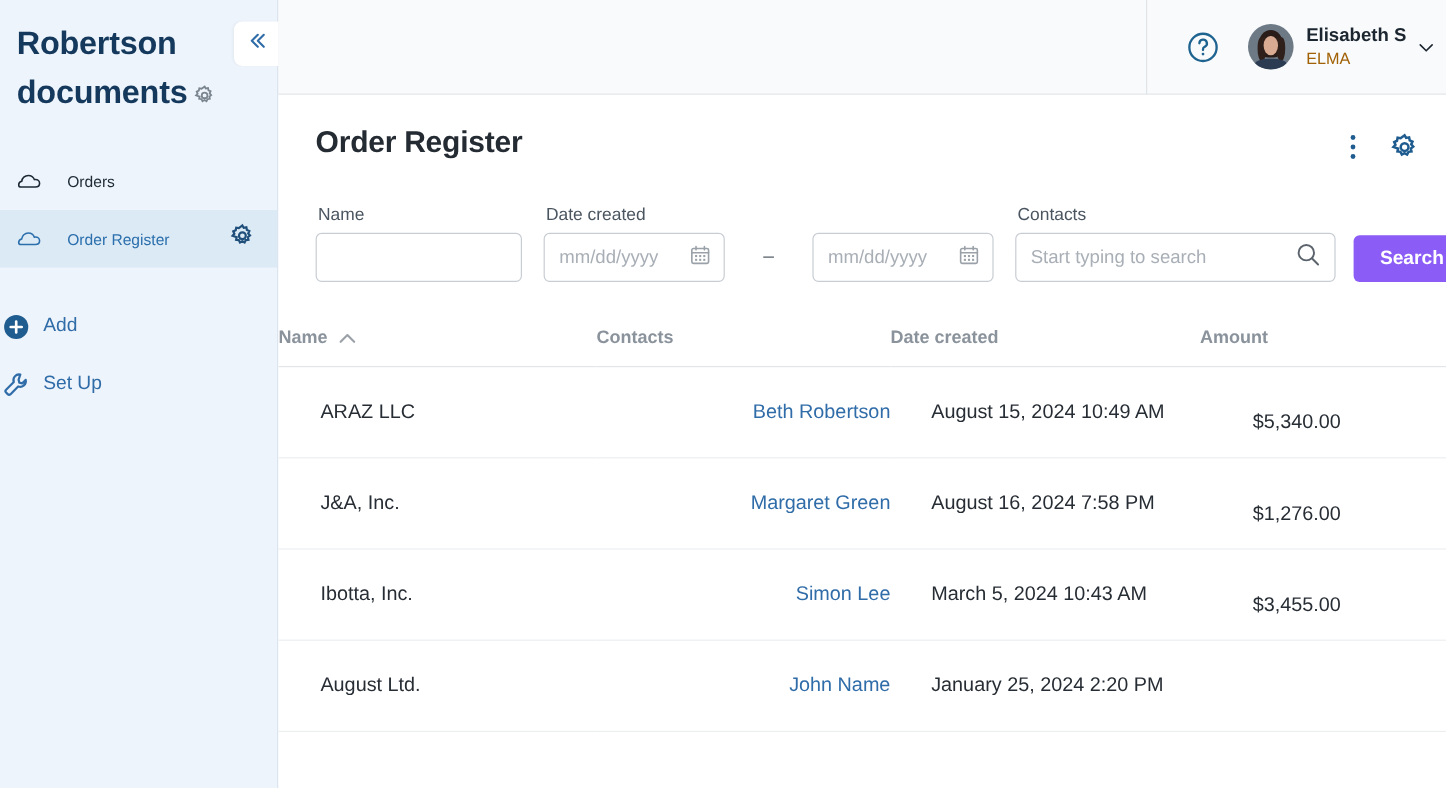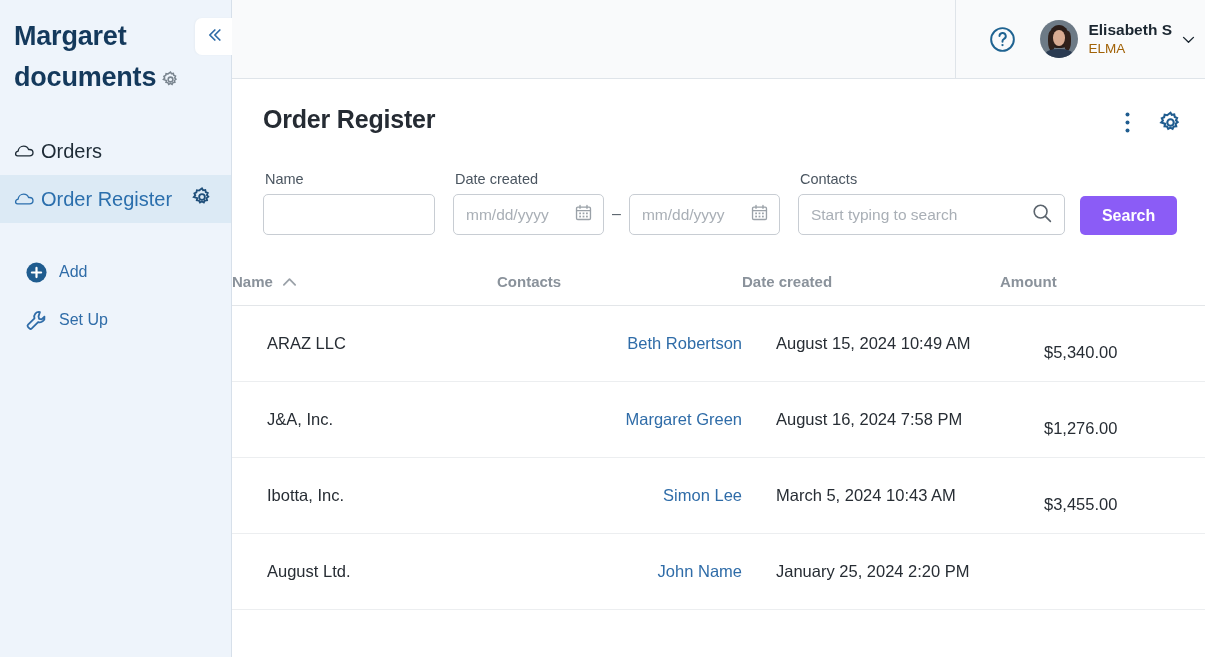--- a/index.html
+++ b/index.html
@@ -49,31 +49,31 @@
   .nav-list { margin-top: 26px; }
   .nav-item {
     height: 48px;
     display: flex; align-items: center;
     padding: 0 14px 0 14px;
     cursor: pointer;
     position: relative;
   }
   .nav-item .nav-ico { width: 26px; display:flex; align-items:center; }
   .nav-item .nav-label {
-    font-size: 20px; color: #2f6ca8; margin-left: 1px;
+    font-size: 13px; color: #2f6ca8; margin-left: 16px;
   }
   .nav-item.plain .nav-label { color: #1e2b36; }
   .nav-item.active { background: #dceaf5; }
   .nav-item.active .nav-label { color: #2b6fad; font-weight: normal; }
   .nav-item .trail-gear { position: absolute; right: 18px; top: 50%; transform: translateY(-50%); }
 
   .nav-actions { margin-top: 25px; }
   .action-item {
     height: 48px; display: flex; align-items: center;
-    padding-left: 25px; cursor: pointer;
+    padding-left: 2px; cursor: pointer;
   }
   .action-item .act-ico { width: 34px; display:flex; align-items:center; }
   .action-item .act-label { font-size: 16px; color: #2f6ca8; }
 
   
   #right { flex: 1 1 auto; display: flex; flex-direction: column; min-width: 0; }
 
   #topbar {
     height: 79px;
     background: #f9fafb;
@@ -152,21 +152,21 @@
   .field-label {
     font-size: 14.5px; color: #4a5560; margin-bottom: 7px; padding-left: 2px;
   }
   .txt-input {
     width: 172px; height: 41px;
     border: 1px solid #c8cdd3; border-radius: 5px;
     background: #fff; font-size: 15px; color: #222; padding: 0 11px;
     font-family: "Liberation Sans", sans-serif;
     outline: none;
   }
-  .date-group { display: flex; align-items: center; }
+  .date-group { display: flex; align-items: center; gap: 24px; }
   .date-box {
     width: 151px; height: 41px;
     border: 1px solid #c8cdd3; border-radius: 5px;
     background: #fff;
     display: flex; align-items: center;
     padding: 0 10px 0 12px;
     cursor: text;
   }
   .date-box .ph { font-size: 15.5px; color: #a9afb6; flex: 1 1 auto; }
   .date-dash { padding: 0 8px; color: #5b646d; font-size: 16px; padding-bottom: 1px; }
@@ -215,21 +215,21 @@
   th.col-amount, td.col-amount { padding-left: 44px; }
 </style>
 </head>
 <body>
 
 <div id="app">
 
   <div id="sidebar">
     <div class="side-title-wrap">
       <div class="side-title">
-        <span>Margaret documents</span><span class="gear-inline"><svg width="19" height="19" viewBox="0 0 24 24" fill="none" stroke="#7a858f" stroke-width="1.9">
+        <span>Robertson documents</span><span class="gear-inline"><svg width="19" height="19" viewBox="0 0 24 24" fill="none" stroke="#7a858f" stroke-width="1.9">
               <circle cx="12" cy="12" r="3"></circle>
               <path d="M12 2.6l1.2 2.1 2.4-.4.5 2.4 2.2 1-1 2.2 1.6 1.8-1.9 1.5.5 2.4-2.4.3-1.1 2.2-2.1-1.2-2.1 1.2-1.1-2.2-2.4-.3.5-2.4L3.1 12l1.6-1.8-1-2.2 2.2-1 .5-2.4 2.4.4z"></path>
             </svg></span>
       </div>
       <div id="collapse-btn">
         <span>
           <svg width="20" height="20" viewBox="0 0 24 24" fill="none" stroke="#2f6ca8" stroke-width="2.1" stroke-linecap="round" stroke-linejoin="round">
             <polyline points="13,6 7,12 13,18"></polyline>
               <polyline points="19,6 13,12 19,18"></polyline>
           </svg>

